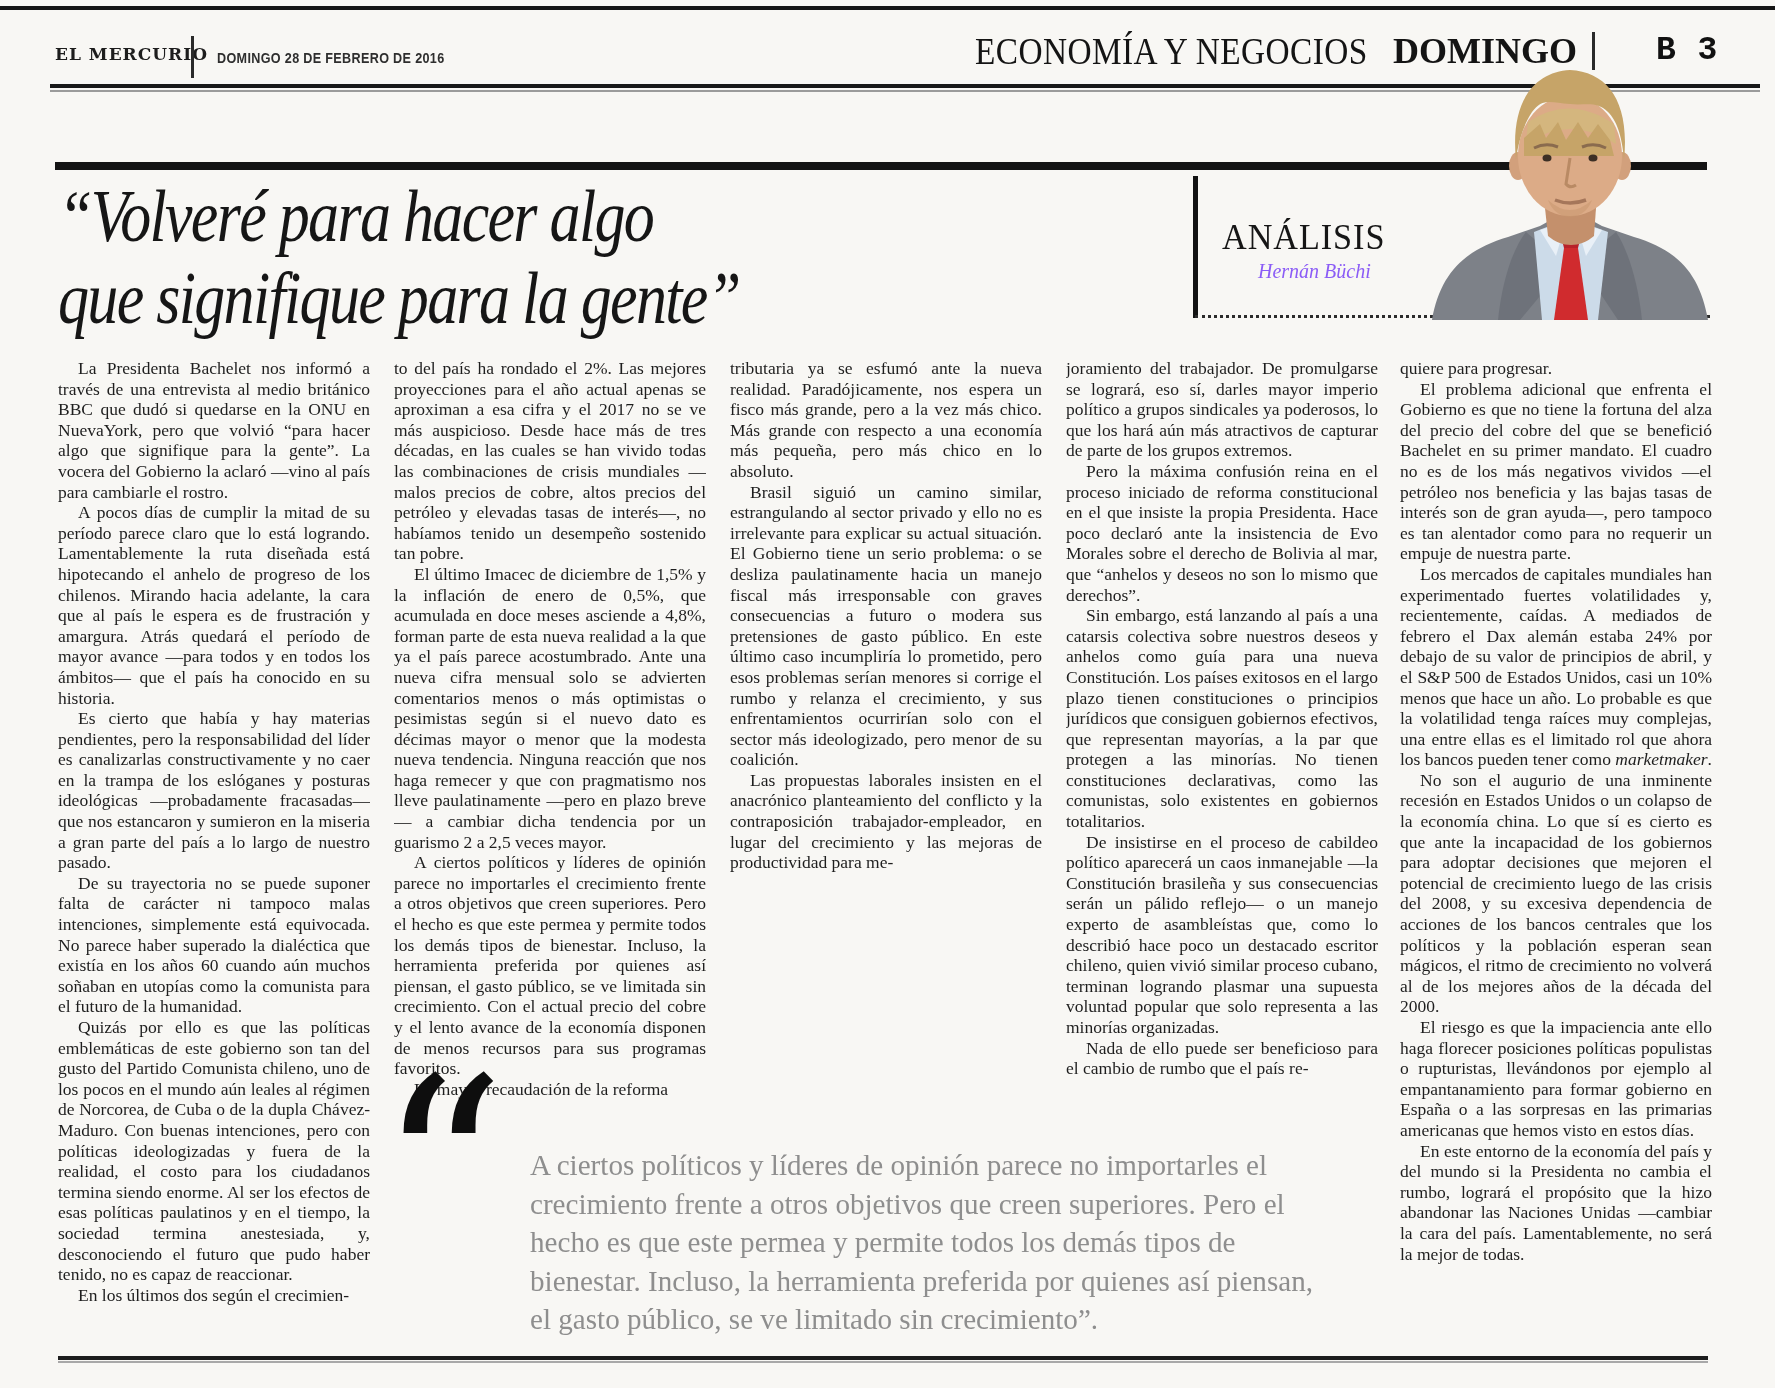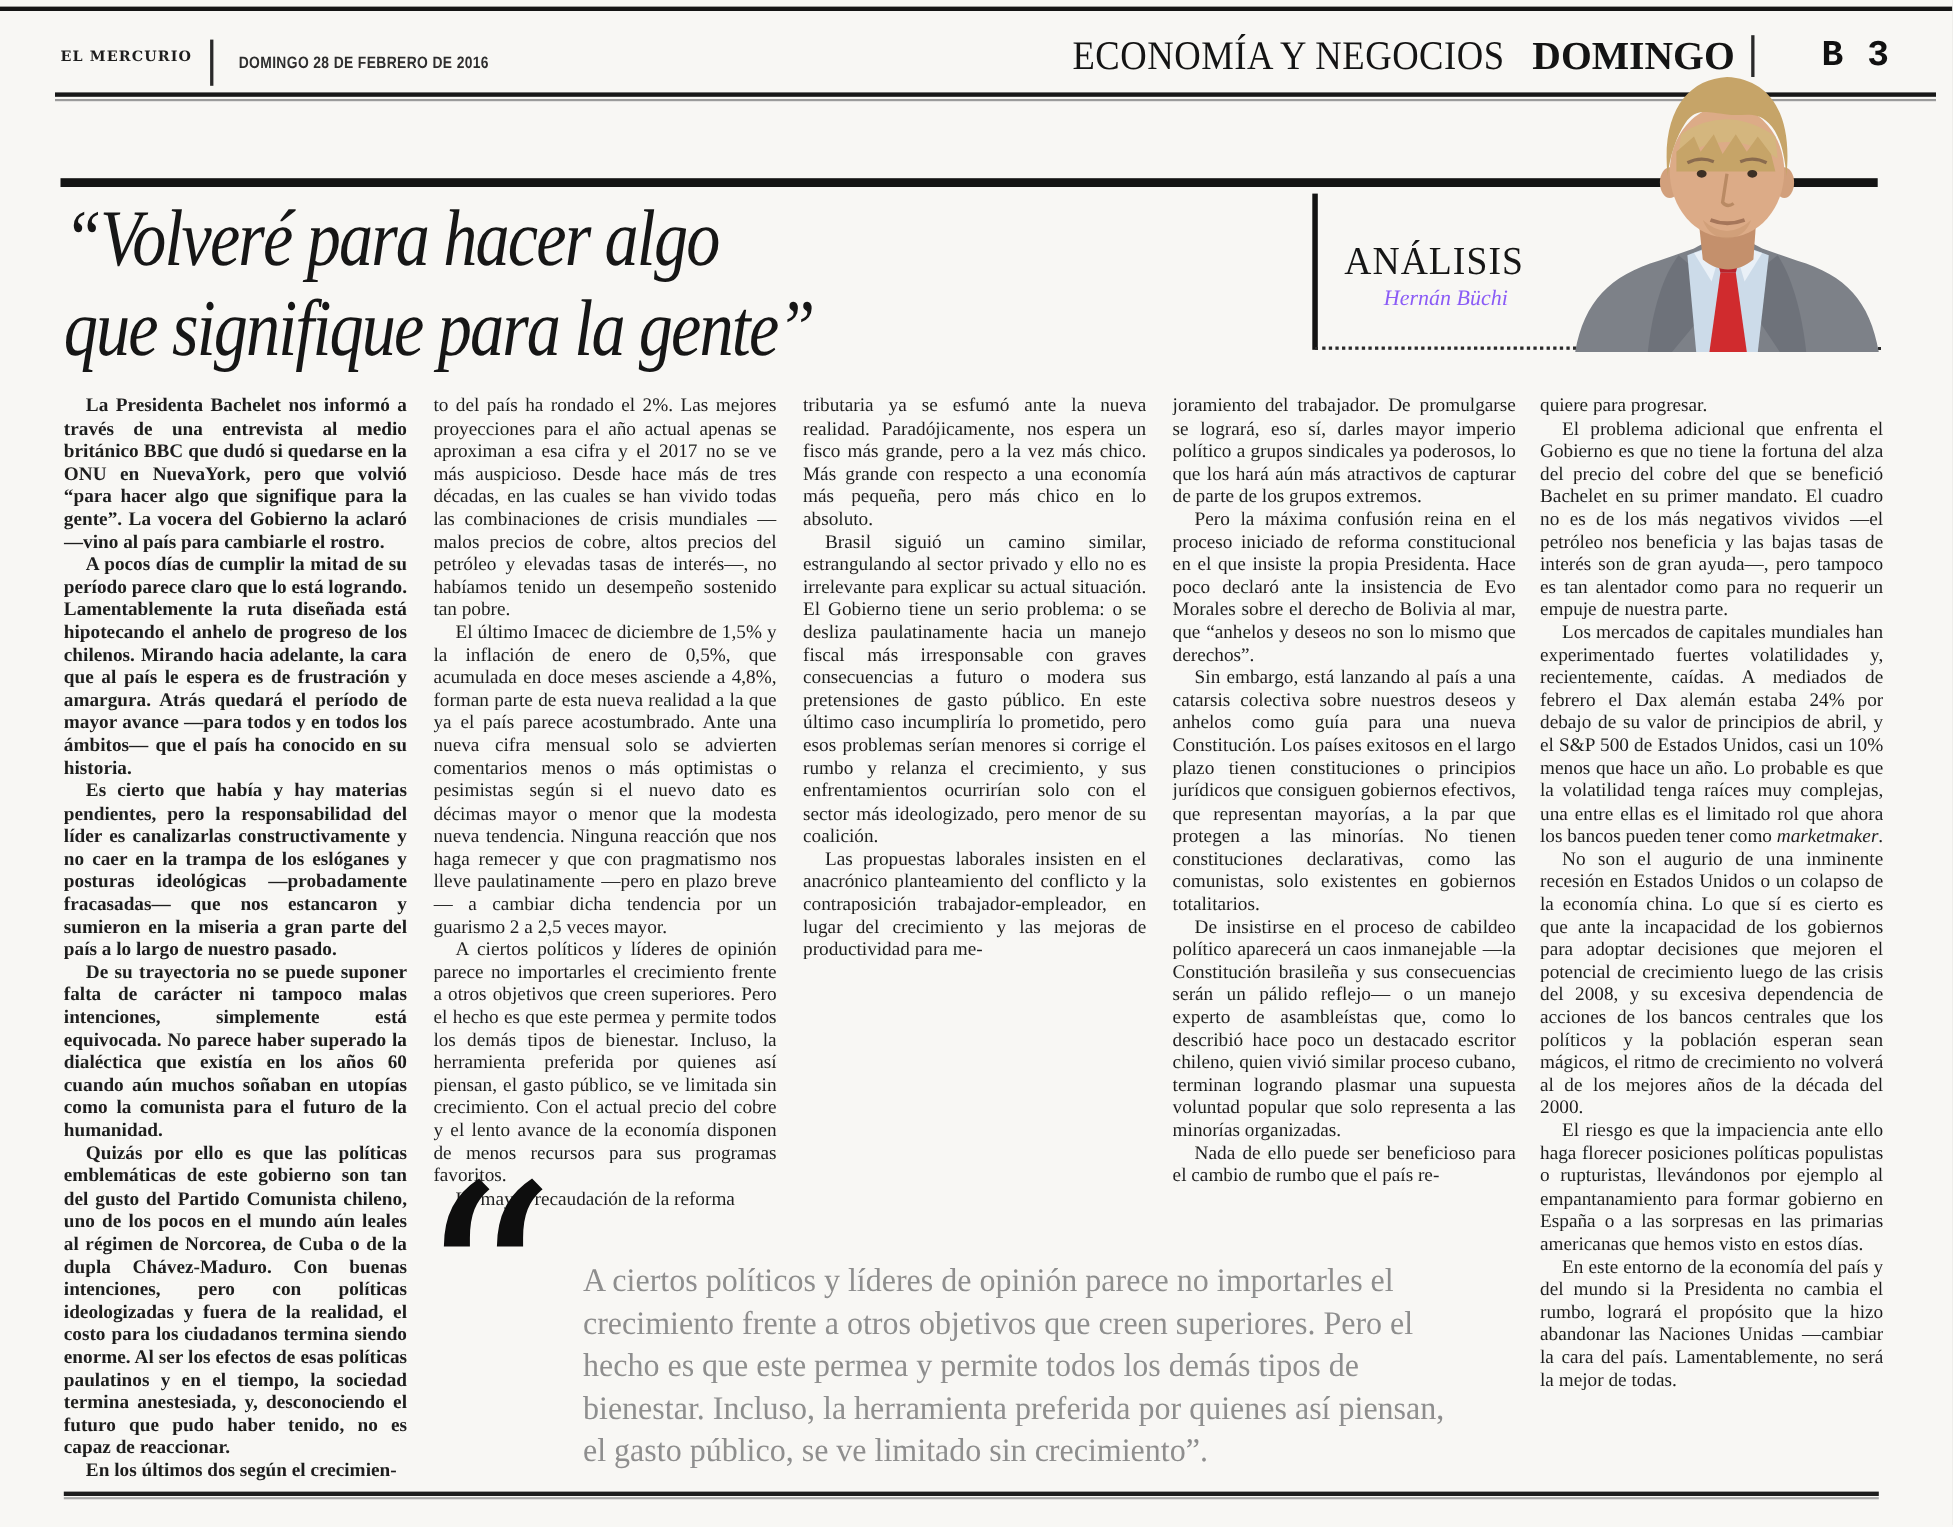--- a/index.html
+++ b/index.html
@@ -8,21 +8,21 @@
   .abs{position:absolute;}
   
   .top-strip{left:0;top:6px;width:1775px;height:4px;background:#151515;}
   .mast-rule-thick{left:50px;top:84px;width:1710px;height:4px;background:#181818;}
   .mast-rule-thin{left:50px;top:90px;width:1710px;height:2px;background:#9b9b9b;}
   .headline-rule{left:55px;top:162px;width:1652px;height:8px;background:#141414;z-index:1;}
   .bottom-rule{left:58px;top:1356px;width:1650px;height:4px;background:#1d1d1d;}
   .bottom-rule2{left:58px;top:1361px;width:1650px;height:2px;background:#a8a8a8;}
   
   .brand{left:55px;top:44px;font-family:"DejaVu Serif",serif;font-weight:bold;
-         font-size:13px;letter-spacing:1px;color:#1d1d1d;}
+         font-size:17px;letter-spacing:1px;color:#1d1d1d;}
   .mast-divider{left:191px;top:36px;width:3px;height:42px;background:#2a2a2a;}
   .mast-date{left:217px;top:49px;font-family:"Liberation Sans",sans-serif;font-weight:bold;
              font-size:15px;letter-spacing:.4px;color:#2e2e2e;transform:scaleX(.84);transform-origin:left top;}
   .section-title{left:975px;top:30px;font-size:37px;letter-spacing:.5px;color:#141414;
                  transform:scaleX(.9);transform-origin:left top;white-space:nowrap;}
   .section-day{left:1393px;top:30px;font-size:36px;font-weight:bold;color:#141414;white-space:nowrap;}
   .section-sep{left:1592px;top:32px;width:3px;height:38px;background:#2a2a2a;}
   .page-number{left:1656px;top:32px;font-family:Liberation Mono, monospace;font-weight:bold;
                font-size:33px;letter-spacing:1px;color:#111;}
   
@@ -34,21 +34,21 @@
              transform:scaleX(.95);transform-origin:left top;}
   .an-author{left:1258px;top:260px;font-style:italic;font-size:20px;color:#8b5cf6;}
   .an-dots{left:1195px;top:315px;width:515px;height:0;border-top:3px dotted #2b2b2b;z-index:1;}
   
   .portrait{left:1428px;top:60px;width:284px;height:260px;z-index:2;}
   
   .col{position:absolute;top:358px;width:312px;text-align:justify;font-size:17.5px;
        line-height:20.6px;color:#1e1e1e;overflow:hidden;hyphens:auto;-webkit-hyphens:auto;}
   .col p{margin:0;}
   .col p.ind{text-indent:20px;}
-  .c1{left:58px;height:990px;font-weight:bold;}
+  .c1{left:58px;height:990px;}
   .c2{left:394px;height:764px;}
   .c3{left:730px;height:764px;}
   .c4{left:1066px;height:764px;}
   .c5{left:1400px;height:992px;}
   
   .pq-mark{left:378px;top:1046px;font-family:"DejaVu Serif",serif;font-size:250px;line-height:1;
            color:#0e0e0e;letter-spacing:-10px;}
   .pq-text{left:530px;top:1146px;width:815px;font-size:30px;line-height:38.6px;color:#8e8e8e;
            transform:scaleX(.97);transform-origin:left top;}
 </style>

